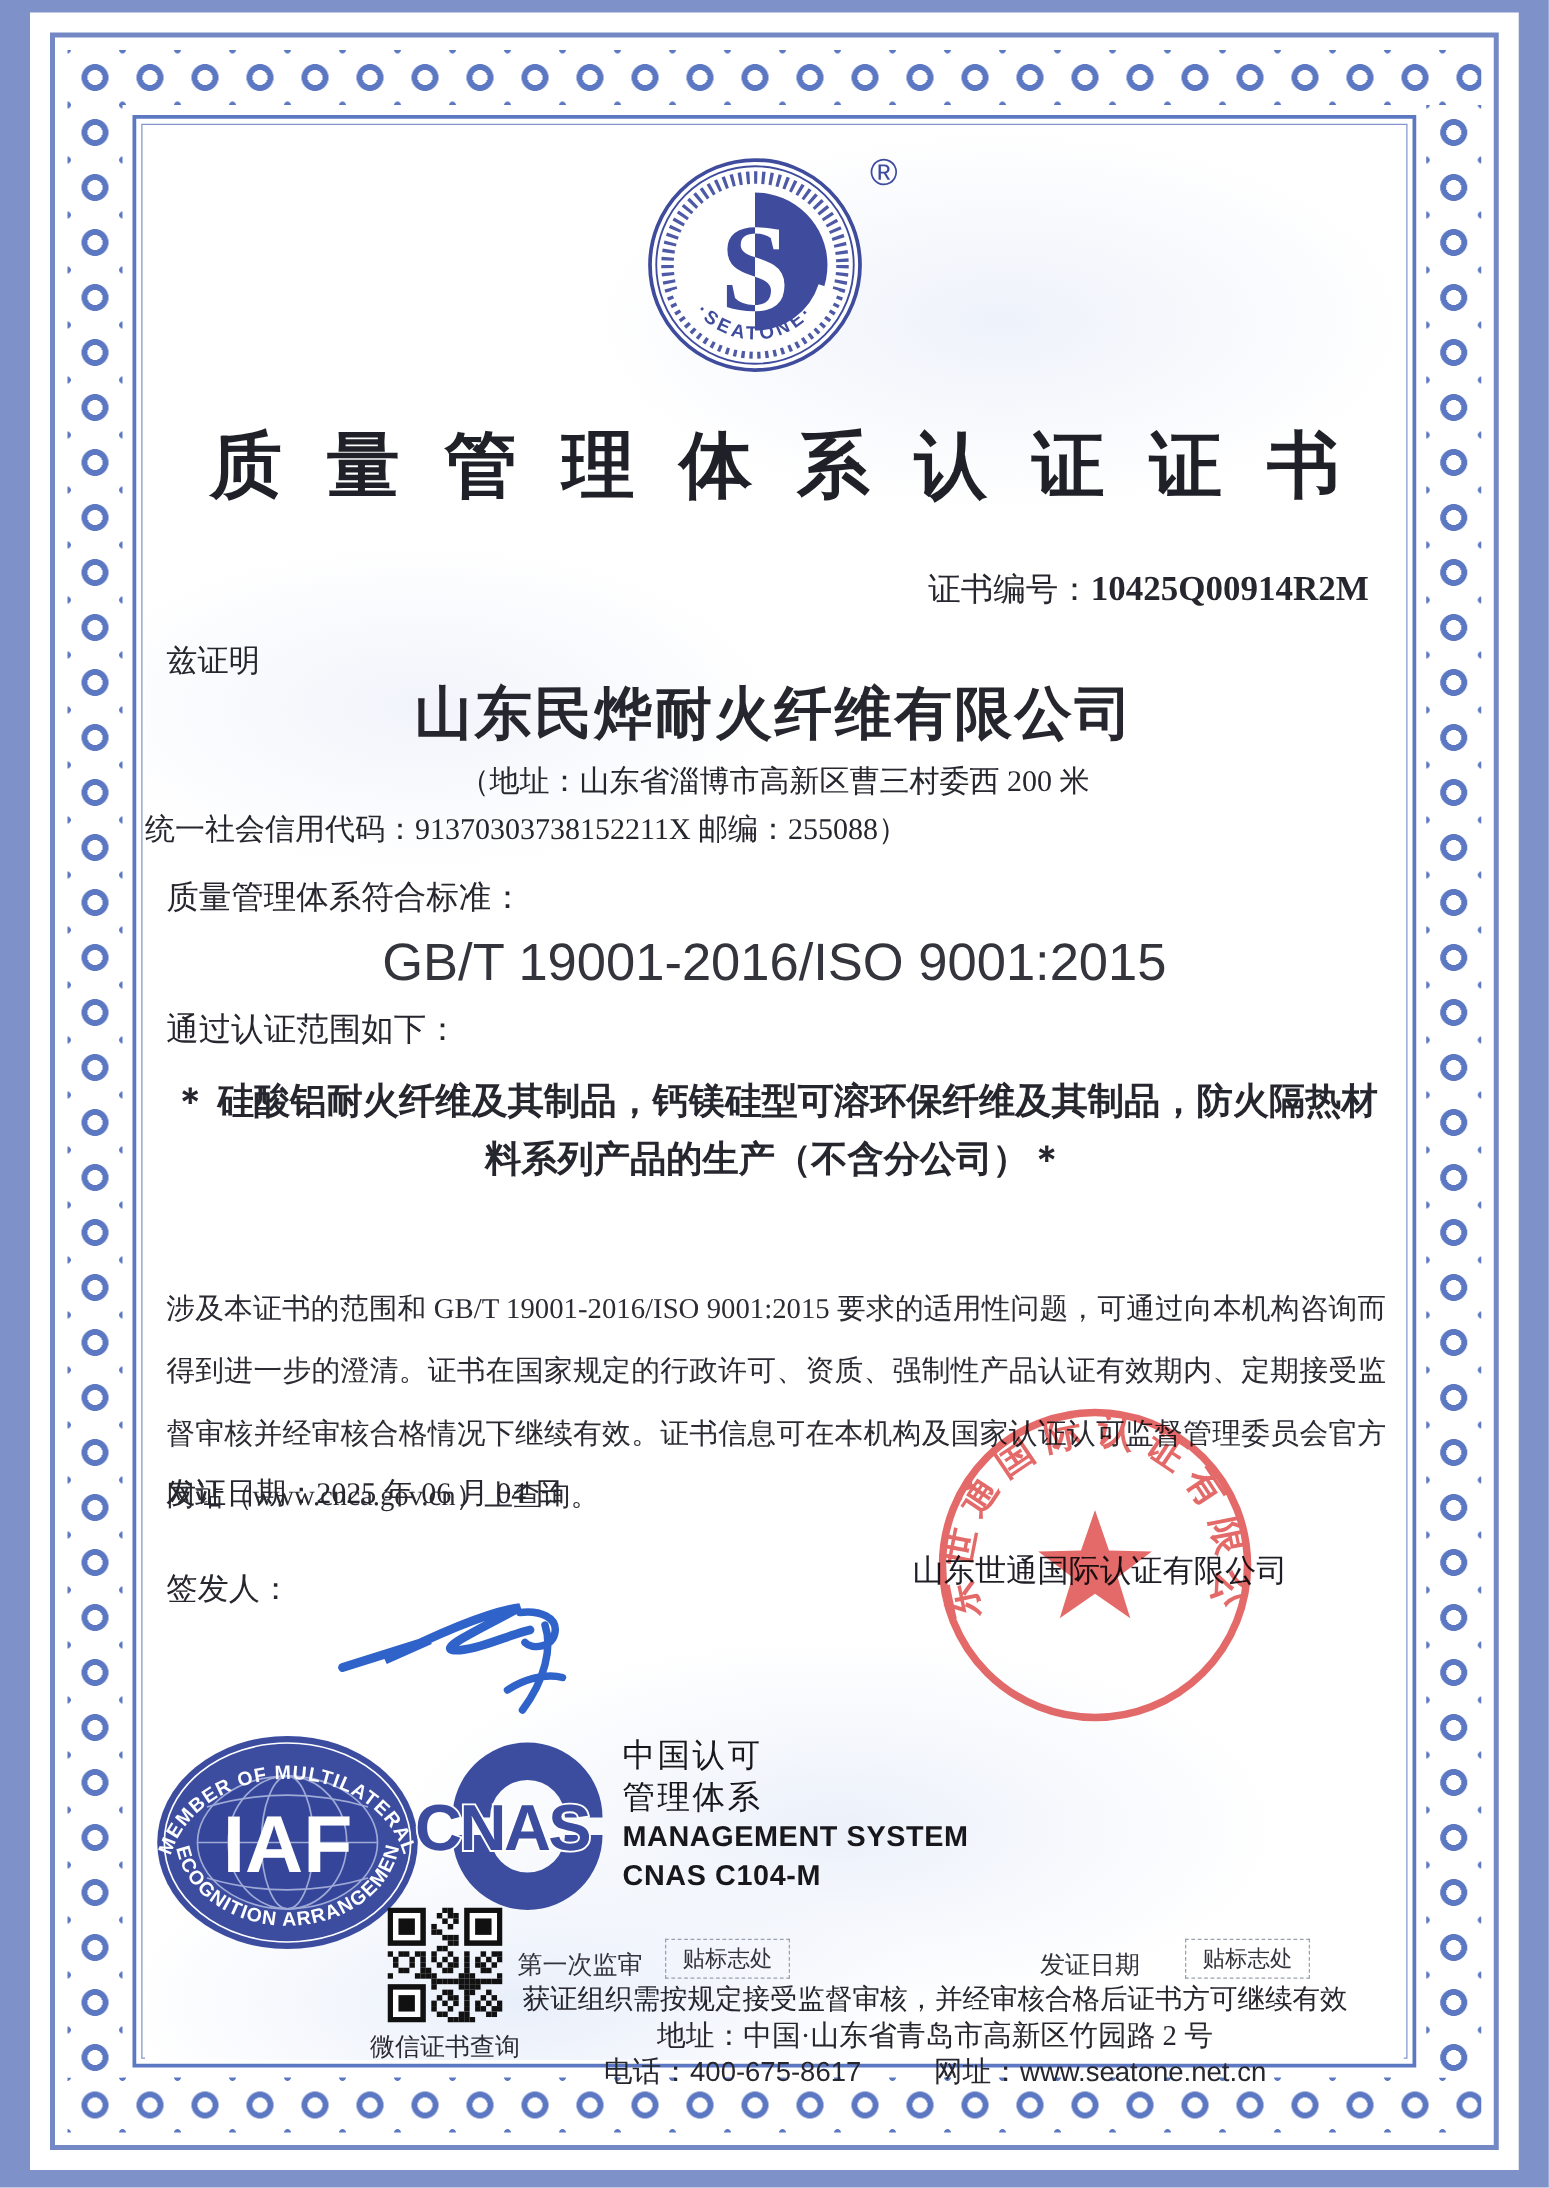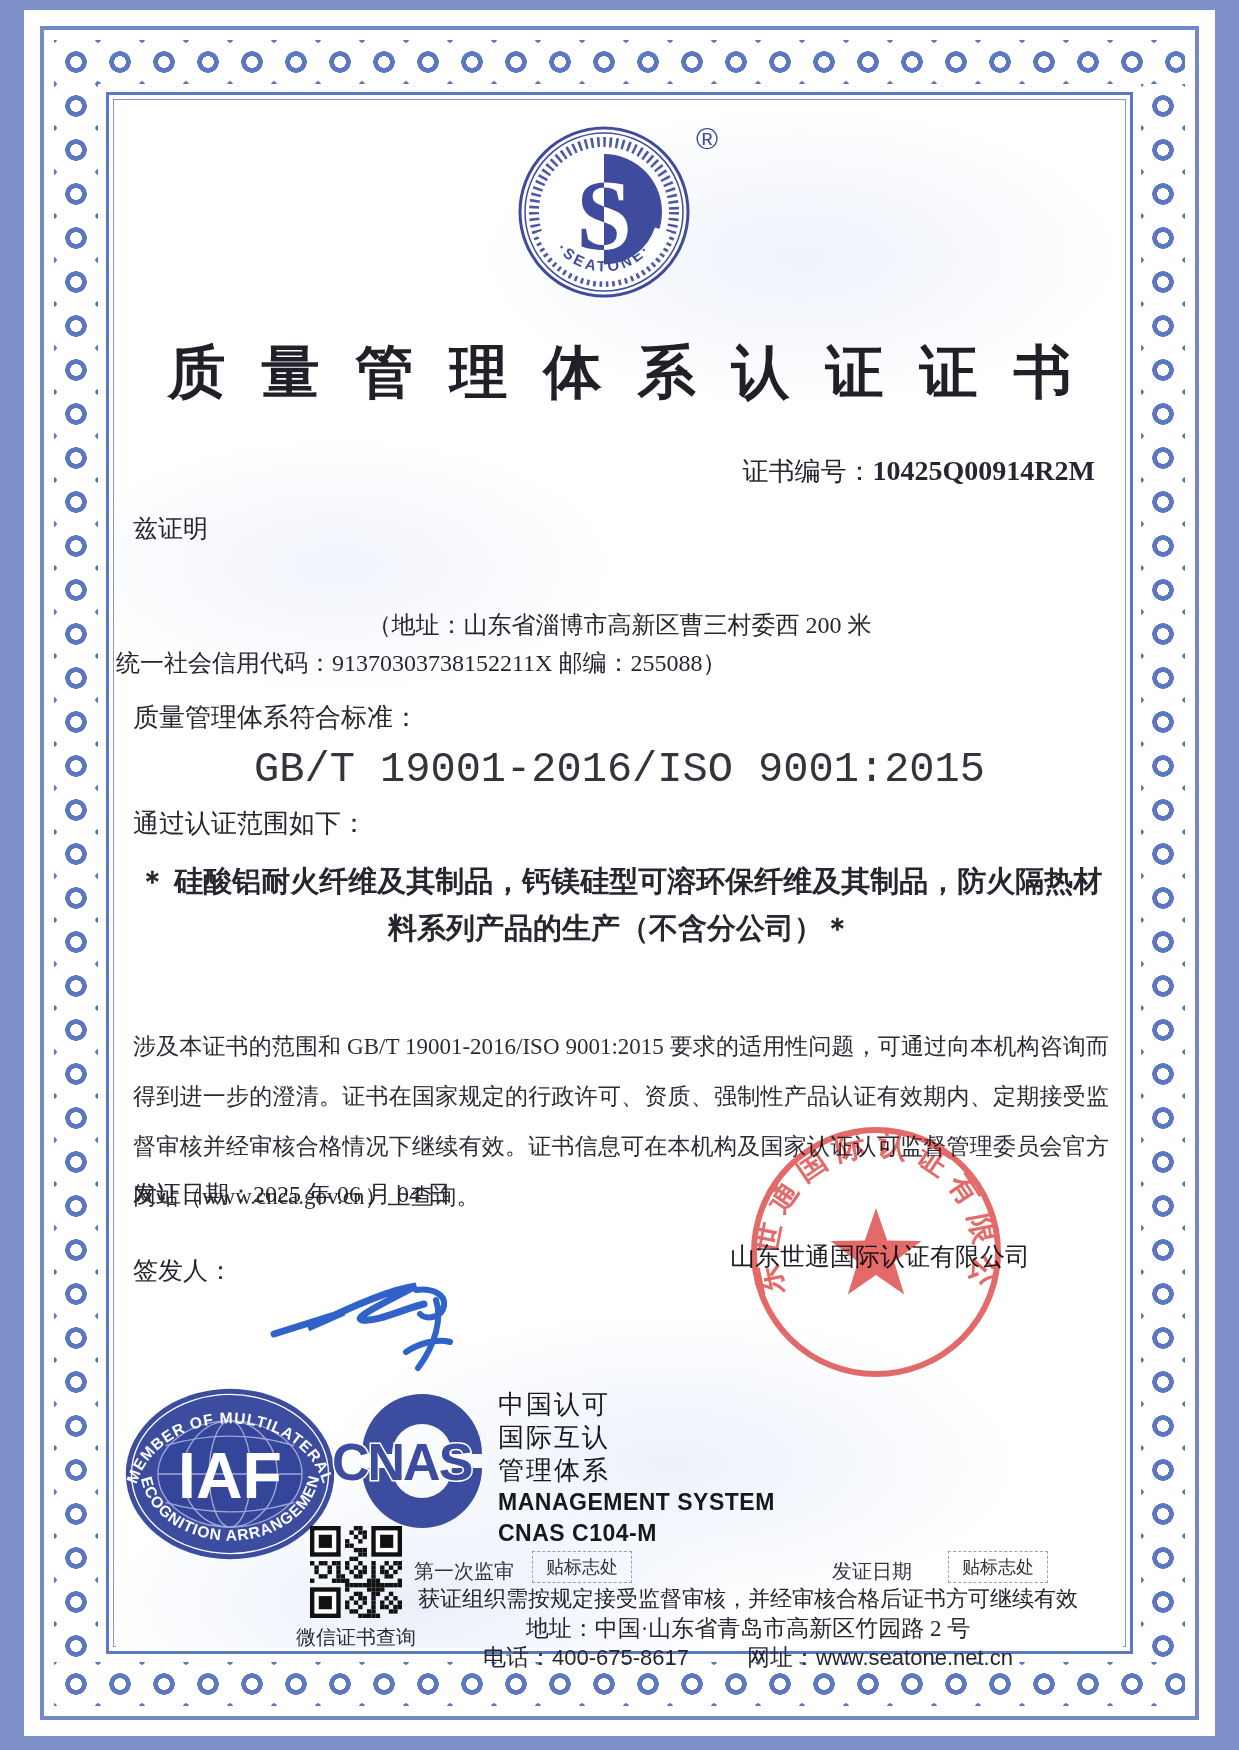--- a/index.html
+++ b/index.html
@@ -38,21 +38,21 @@
   .title { position:absolute; left:0; right:0; top:232px; text-align:center; font-size:58px; font-weight:700;
            letter-spacing:36px; padding-left:36px; color:#1f2028; }
   .certno { position:absolute; right:28px; top:352px; font-size:26px; white-space:nowrap; }
   .certno .val { font-weight:700; font-size:28px; font-family:"Liberation Serif",serif; }
   .certify { left:17px; top:410px; font-size:25px; }
   .company { position:absolute; left:0; right:0; top:438px; text-align:center; font-size:46px; font-weight:700; letter-spacing:2px; }
   .addr1 { position:absolute; left:0; right:0; top:507px; text-align:center; font-size:24px; }
   .addr2 { position:absolute; left:0; right:0; top:545px; font-size:24px; }
   .stdlabel { left:17px; top:598px; font-size:26px; }
   .standard { position:absolute; left:0; right:0; top:644px; text-align:center; font-size:42px;
-              font-family:Liberation Mono, monospace; color:#33343c; }
+              font-family:Liberation Sans, sans-serif; color:#33343c; }
   .scopelabel { left:17px; top:704px; font-size:26px; }
   .scope { position:absolute; left:8px; width:992px; top:756px; text-align:center; font-size:29px; font-weight:700; line-height:1.62; }
   .note { position:absolute; left:17px; width:976px; top:920px; font-size:23px; line-height:2.18; text-align:justify; color:#2b2b33; }
   .issue { left:17px; top:1076px; font-size:24px; }
   .valid { left:492px; top:1076px; font-size:24px; }
   .signer { left:17px; top:1152px; font-size:25px; }
   .signature { position:absolute; left:150px; top:1158px; width:230px; height:120px; }
   .issuer { position:absolute; left:554px; width:420px; top:1138px; text-align:center; font-size:25px; color:#1e1e26; }
   .stamp { position:absolute; left:630px; top:1020px; width:260px; height:260px; opacity:.85; mix-blend-mode:multiply; }
   .iaf { position:absolute; left:4px; top:1282px; width:220px; height:180px; }
@@ -108,20 +108,21 @@
     </svg>
     <div class="reg">®</div>
 
     <h1 class="title">质量管理体系认证证书</h1>
 
     <div class="certno">
       <span>证书编号：</span><span class="val">10425Q00914R2M</span>
     </div>
 
     <div class="abs certify">兹证明</div>
+    <div class="company">山东民烨耐火纤维有限公司</div>
     <div class="addr1">（地址：山东省淄博市高新区曹三村委西 200 米</div>
     <div class="addr2">统一社会信用代码：91370303738152211X 邮编：255088）</div>
 
     <div class="abs stdlabel">质量管理体系符合标准：</div>
     <div class="standard">GB/T 19001-2016/ISO 9001:2015</div>
     <div class="abs scopelabel">通过认证范围如下：</div>
     <div class="scope" style="white-space:normal;">＊ 硅酸铝耐火纤维及其制品，钙镁硅型可溶环保纤维及其制品，防火隔热材料系列产品的生产（不含分公司）＊</div>
 
     <div class="note">涉及本证书的范围和 GB/T 19001-2016/ISO 9001:2015 要求的适用性问题，可通过向本机构咨询而得到进一步的澄清。证书在国家规定的行政许可、资质、强制性产品认证有效期内、定期接受监督审核并经审核合格情况下继续有效。证书信息可在本机构及国家认证认可监督管理委员会官方网站（www.cnca.gov.cn）上查询。</div>
 
@@ -176,21 +177,20 @@
     </svg>
 
     <svg class="cnas" viewBox="0 0 152 150">
       <path d="M 30 68 A 60 60 0 0 1 150 68 L 120 68 A 30 30 0 0 0 60 68 Z" fill="#3c4da0"></path>
       <path d="M 30 82 A 60 60 0 0 0 150 82 L 120 82 A 30 30 0 0 1 60 82 Z" fill="#3c4da0"></path>
       <text x="0" y="94" font-family="Liberation Sans, sans-serif" font-size="52" font-weight="bold" fill="#3c4da0" stroke="#ffffff" stroke-width="3" paint-order="stroke" letter-spacing="-2">CNAS</text>
     </svg>
 
     <div class="cnas-text">
       <div class="zh">中国认可</div>
-      <div class="zh">国际互认</div>
       <div class="zh">管理体系</div>
       <div class="en">MANAGEMENT SYSTEM</div>
       <div class="en">CNAS C104-M</div>
     </div>
 
     <div class="qr"><svg id="qr-svg" viewBox="0 0 92.4 92.4">
           <rect x="0" y="35.2" width="4.4" height="4.4" fill="#111"></rect>
           <rect x="0" y="52.800000000000004" width="4.4" height="4.4" fill="#111"></rect>
           <rect x="4.4" y="39.6" width="4.4" height="4.4" fill="#111"></rect>
           <rect x="4.4" y="44" width="4.4" height="4.4" fill="#111"></rect>

